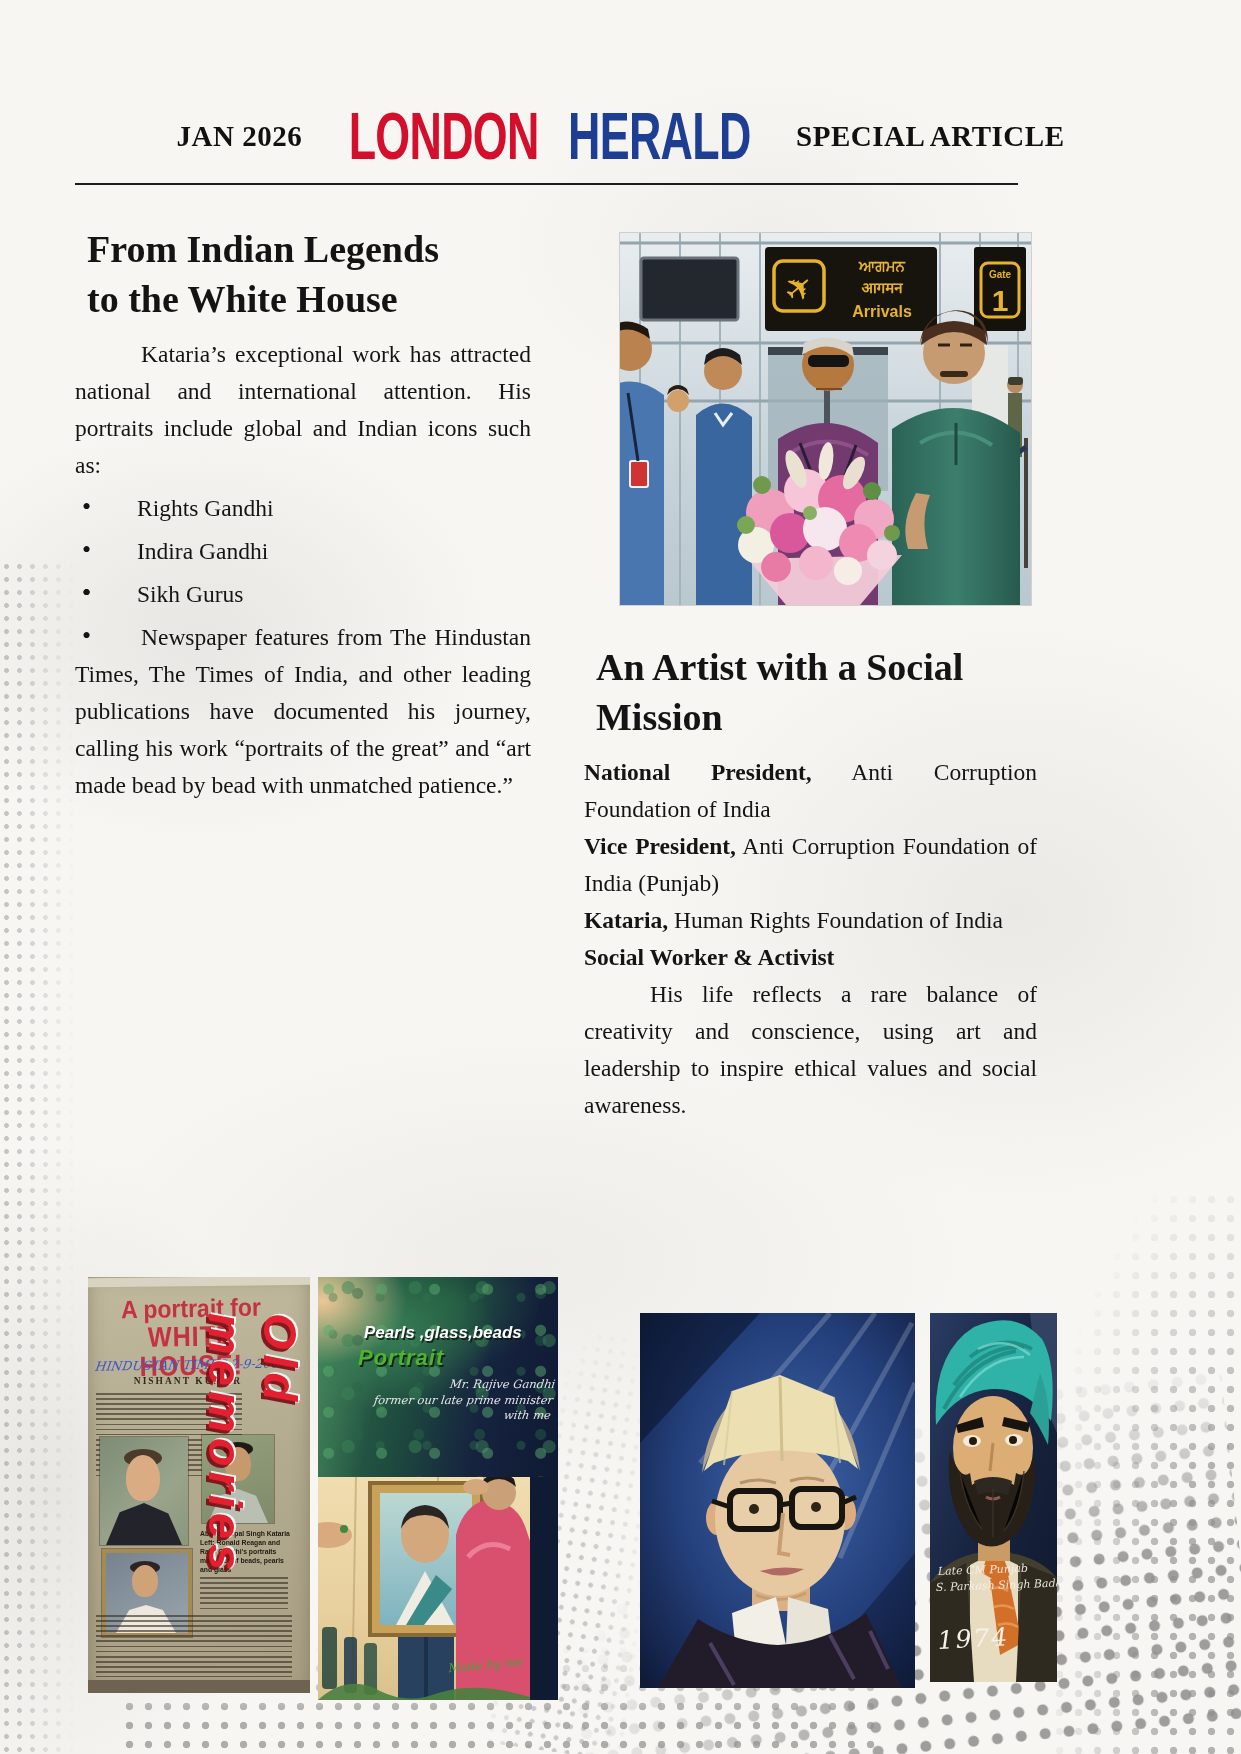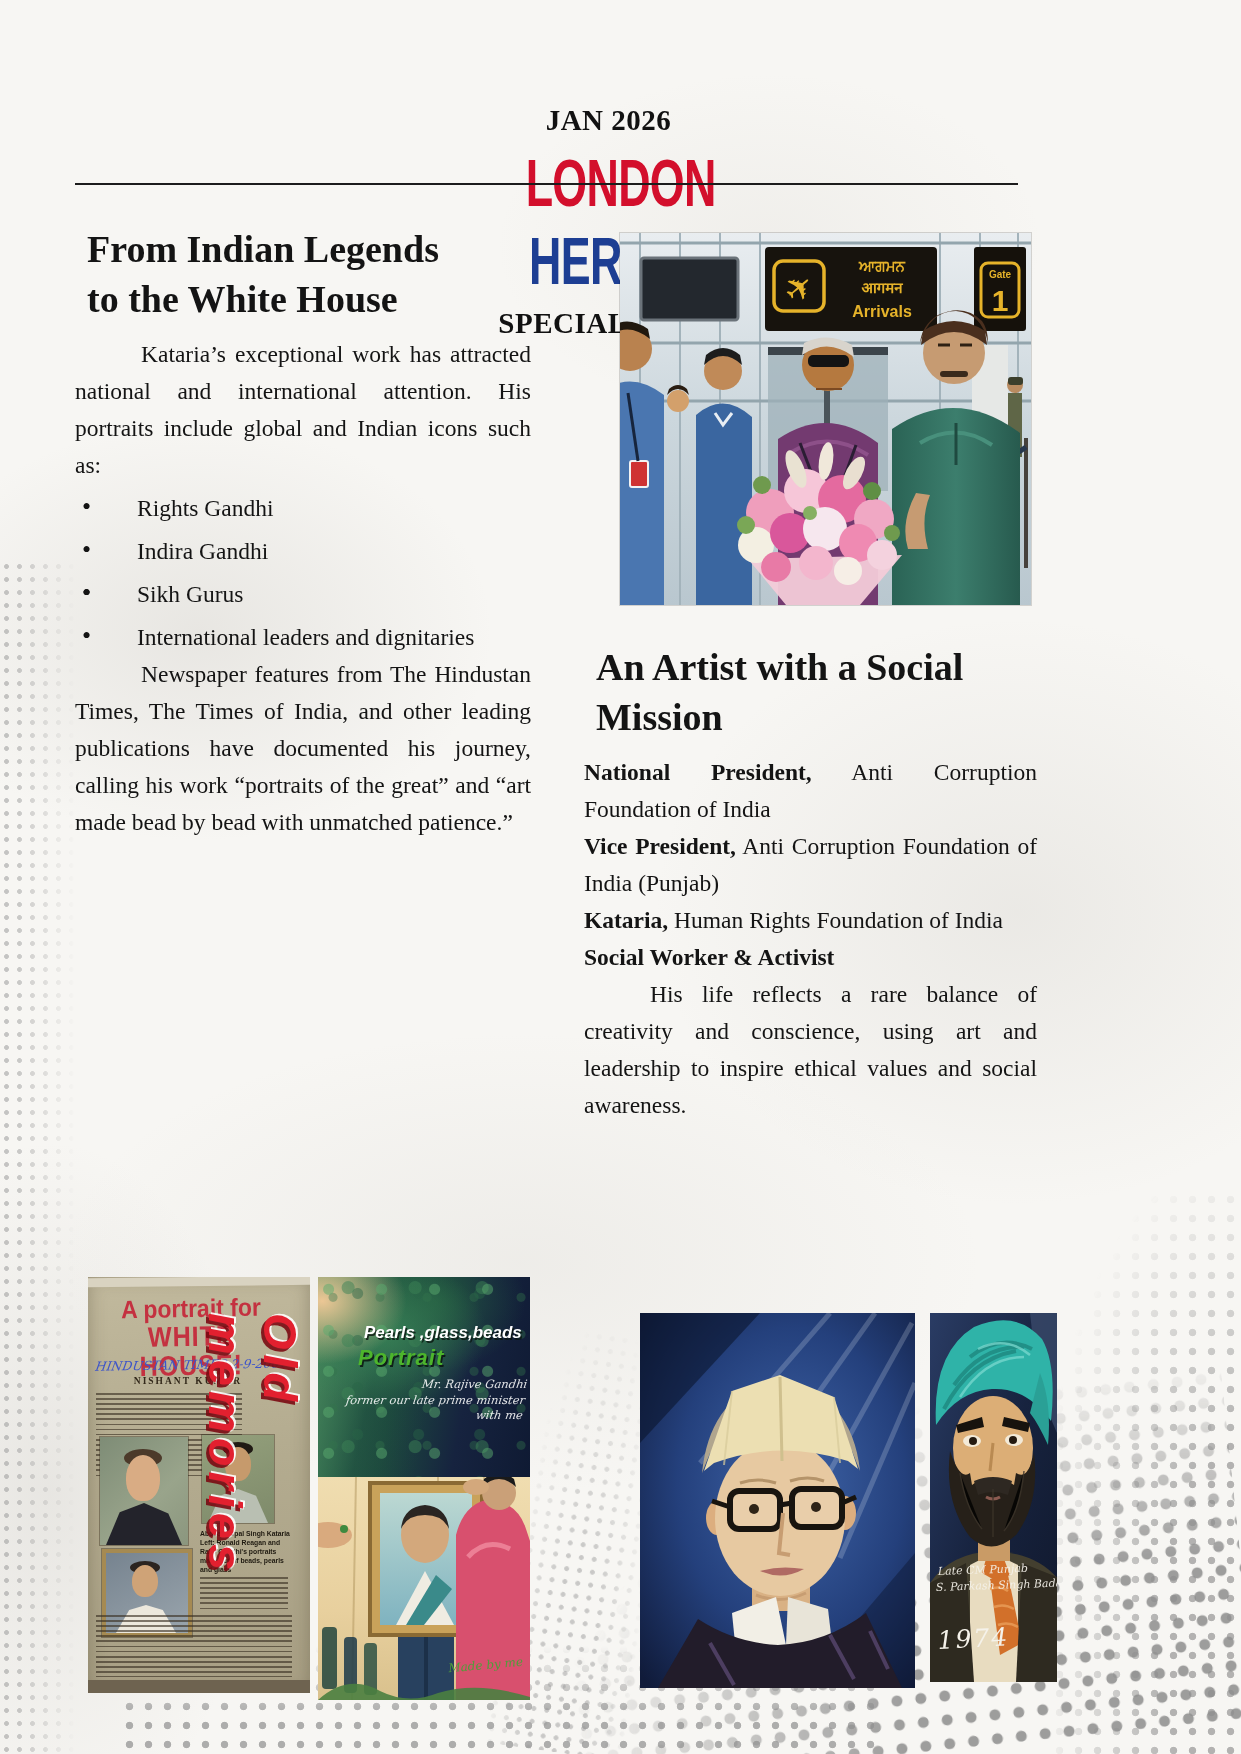--- a/index.html
+++ b/index.html
@@ -37,21 +37,21 @@
     -webkit-mask-image:linear-gradient(to top,#000 35%,transparent 95%);
             mask-image:linear-gradient(to top,#000 35%,transparent 95%);}
   .ht-ls{left:0;top:560px;width:86px;height:1194px;opacity:.55;
     -webkit-mask-image:linear-gradient(to right,#000 15%,transparent 88%),linear-gradient(to bottom,transparent 0,#000 30%);
             mask-image:linear-gradient(to right,#000 15%,transparent 88%);}
   .ht-mb{left:512px;top:1330px;width:140px;height:424px;opacity:.5;transform:rotate(8deg);
     -webkit-mask-image:radial-gradient(ellipse at 50% 90%,#000 30%,transparent 75%);
             mask-image:radial-gradient(ellipse at 50% 90%,#000 30%,transparent 75%);}
 
   
-  .masthead-row{left:0;top:104px;width:1100px;display:flex;justify-content:center;align-items:center;gap:14px;flex-direction:column;}
+  .masthead-row{left:0;top:104px;width:1100px;display:flex;justify-content:center;align-items:center;gap:14px;}
   .issue-date,.edition{font-weight:700;font-size:29px;letter-spacing:.5px;color:#111;}
   .issue-date{margin-right:24px;}
   .edition{margin-left:24px;}
   .mast{display:inline-block;font-family:"Liberation Sans",sans-serif;font-weight:700;
         font-size:64px;letter-spacing:-1px;transform:scale(.70,1.04);margin:0 -32px;line-height:1;}
   .mast.red{color:var(--mast-red,#d30f2c);}
   .mast.blue{color:var(--mast-blue,#1d3e93);}
   .head-rule{left:75px;top:183px;width:943px;height:2px;background:#1c1c1c;}
 
   
@@ -112,21 +112,21 @@
   .cp-frame .hair{position:absolute;left:24px;top:8px;width:30px;height:13px;border-radius:50%;background:#2b2420;}
   .cp-frame .kurta{position:absolute;left:10px;bottom:0;width:60px;height:28px;background:#ece8dd;
     clip-path:polygon(0 100%,22% 18%,50% 0,78% 18%,100% 100%);}
   .clip-vtext{position:absolute;right:2px;top:36px;height:372px;writing-mode:vertical-rl;
     font-family:"Liberation Sans",sans-serif;font-weight:800;font-style:italic;font-size:47px;
     letter-spacing:5px;color:#e2202f;
     text-shadow:3px 3px 0 rgba(122,10,18,.9),-1.5px -1.5px 0 rgba(255,255,255,.9),1px -1px 0 rgba(255,255,255,.6);}
   .clip-bottomband{position:absolute;left:0;bottom:0;width:100%;height:13px;background:#6e6350;}
 
   
-  .pearls{left:318px;top:1277px;width:212px;height:423px;background:#0f1a33;}
+  .pearls{left:318px;top:1277px;width:240px;height:423px;background:#0f1a33;}
   .pearls-top{position:absolute;left:0;top:0;width:100%;height:200px;
     background:
       radial-gradient(ellipse 120px 90px at 2% 12%,#ecc795 0%,rgba(236,199,149,0) 70%),
       radial-gradient(ellipse 150px 110px at 30% 28%,rgba(58,132,88,.9) 0%,rgba(58,132,88,0) 70%),
       radial-gradient(ellipse 130px 100px at 55% 12%,rgba(34,90,62,.9) 0%,rgba(34,90,62,0) 70%),
       linear-gradient(102deg,#4a8a5e 0%,#27584422 30%,rgba(0,0,0,0) 55%),
       linear-gradient(100deg,#2e6b4c 0%,#1d4a3e 38%,#16233f 68%,#0f1a33 100%);}
   .pearls-top::before{content:"";position:absolute;inset:0;
     background-image:radial-gradient(circle at 20% 30%,rgba(90,170,110,.5) 0 5px,transparent 6px),
       radial-gradient(circle at 45% 20%,rgba(60,130,85,.5) 0 6px,transparent 7px),
@@ -175,21 +175,21 @@
     <h1 class="art">
       <span>From Indian Legends</span><br>
       <span>to the White House</span>
     </h1>
     <p class="body indent mt1">Kataria’s exceptional work has attracted national and international attention. His portraits include global and Indian icons such as:</p>
     <ul class="blist">
       <li><span class="blt">•</span><span>Rights Gandhi</span></li>
       <li><span class="blt">•</span><span>Indira Gandhi</span></li>
       <li><span class="blt">•</span></li>
       <li><span class="blt">•</span><span>Sikh Gurus</span></li>
-      <li><span class="blt">•</span><span>International leaders and dignitaries</span></li>
+      <li><span class="blt">•</span></li>
     </ul>
     <p class="body indent mt2">Newspaper features from The Hindustan Times, The Times of India, and other leading publications have documented his journey, calling his work “portraits of the great” and “art made bead by bead with unmatched patience.”</p>
   </div>
 
   <div class="content col col-right">
     <h1 class="art">
       <span>An Artist with a Social</span><br>
       <span>Mission</span>
     </h1>
     <p class="body r-pos"><span class="b">National President,</span><span> Anti Corruption Foundation of India</span></p>

